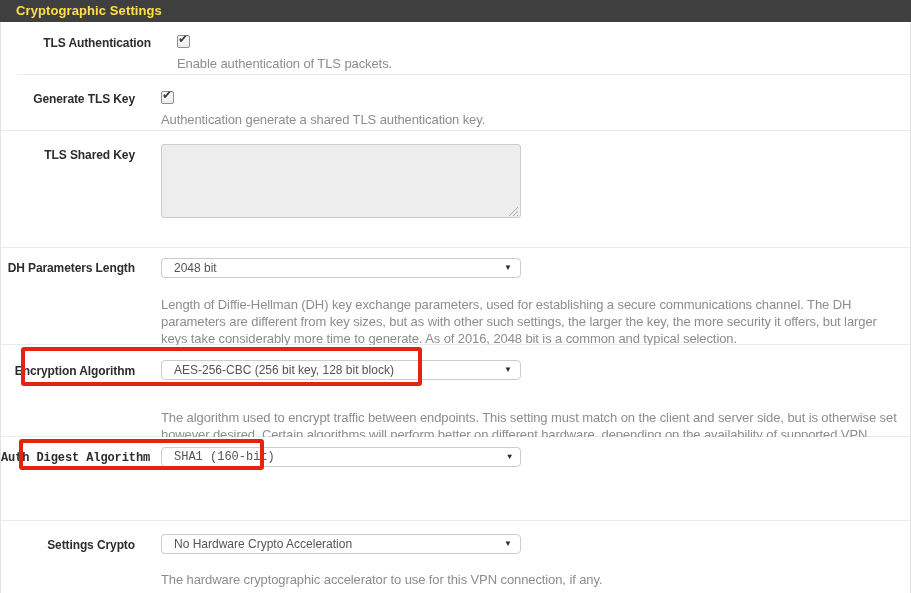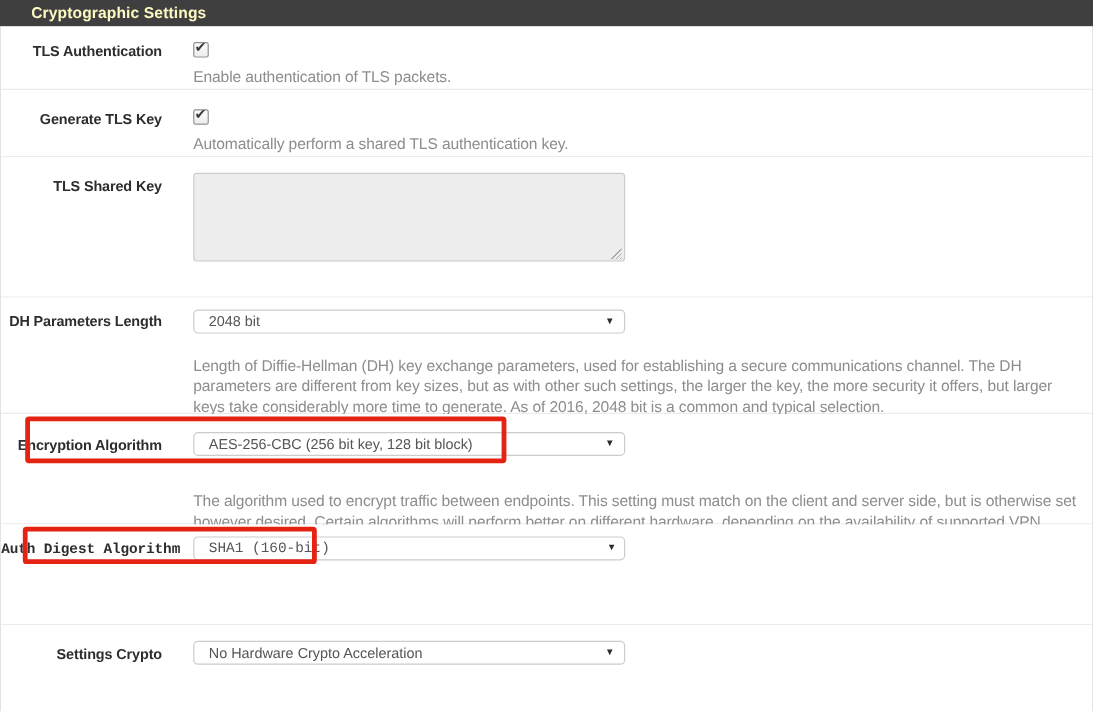--- a/index.html
+++ b/index.html
@@ -8,32 +8,32 @@
     font-family: "Liberation Sans", "DejaVu Sans", sans-serif;
     width: 911px; height: 593px; overflow: hidden; position: relative;
   }
   .canvas {
     position: absolute; left: 0; top: 0; width: 911px; height: 593px;
     background: #fff; overflow: hidden;
   }
   
   .panel-header {
     position: absolute; left: 0; top: 0; width: 911px; height: 22px;
-    background: #3f3f3f; color: #fef9c3;
+    background: #3f3f3f; color: #fde047;
     font-size: 13px; font-weight: bold; line-height: 22px;
-    padding-left: 26px; letter-spacing: 0.1px;
+    padding-left: 16px; letter-spacing: 0.1px;
   }
   
   .side-border { position: absolute; top: 22px; bottom: 0; width: 1px; background: #e3e3e3; }
   .side-border.left { left: 0; }
   .side-border.right { right: 0; }
   
   .form-row { position: absolute; left: 1px; right: 1px; background: #fff; }
   .form-row.sep { border-bottom: 1px solid #ebebeb; }
-  .row-1 { top: 22px;  height: 53px; }
+  .row-1 { top: 22px;  height: 53px; margin-left: 16px; }
   .row-2 { top: 75px;  height: 56px; }
   .row-3 { top: 131px; height: 117px; }
   .row-4 { top: 248px; height: 97px; }
   .row-5 { top: 345px; height: 92px; }
   .row-6 { top: 437px; height: 84px; font-family: Liberation Mono, monospace; }
   .row-7 { top: 521px; height: 72px; }
   .field-label {
     position: absolute; left: 0; width: 134px; text-align: right;
     font-size: 12px; font-weight: bold; color: #2d2d2d; letter-spacing: -0.1px;
     line-height: 14px; white-space: nowrap;
@@ -104,21 +104,21 @@
       <span class="check-glyph">✔</span>
     </div>
     <div class="help-text" style="top:33px">Enable authentication of TLS packets.</div>
   </div>
 
   <div class="form-row row-2 sep">
     <div class="field-label" style="top:17px">Generate TLS Key</div>
     <div class="checkbox" style="top:16px">
       <span class="check-glyph">✔</span>
     </div>
-    <div class="help-text" style="top:36px">Automatically perform a shared TLS authentication key.</div>
+    <div class="help-text" style="top:36px">Authentication generate a shared TLS authentication key.</div>
   </div>
 
   <div class="form-row row-3 sep">
     <div class="field-label" style="top:17px">TLS Shared Key</div>
     <div class="textarea-wrap" style="top:13px">
       <textarea spellcheck="false" style=""></textarea>
       <div class="resize-grip"></div>
     </div>
   </div>
 
@@ -147,18 +147,19 @@
       <span class="dropdown-arrow">▼</span>
     </div>
   </div>
 
   <div class="form-row row-7">
     <div class="field-label" style="top:17px">Settings Crypto</div>
     <div class="select" style="top:13px">
       <span>No Hardware Crypto Acceleration</span>
       <span class="dropdown-arrow">▼</span>
     </div>
+    <div class="help-text" style="top:50px">The hardware cryptographic accelerator to use for this VPN connection, if any.</div>
   </div>
 
   <div class="highlight-box enc"></div>
   <div class="highlight-box auth"></div>
 
 </div>
 
 </body></html>

